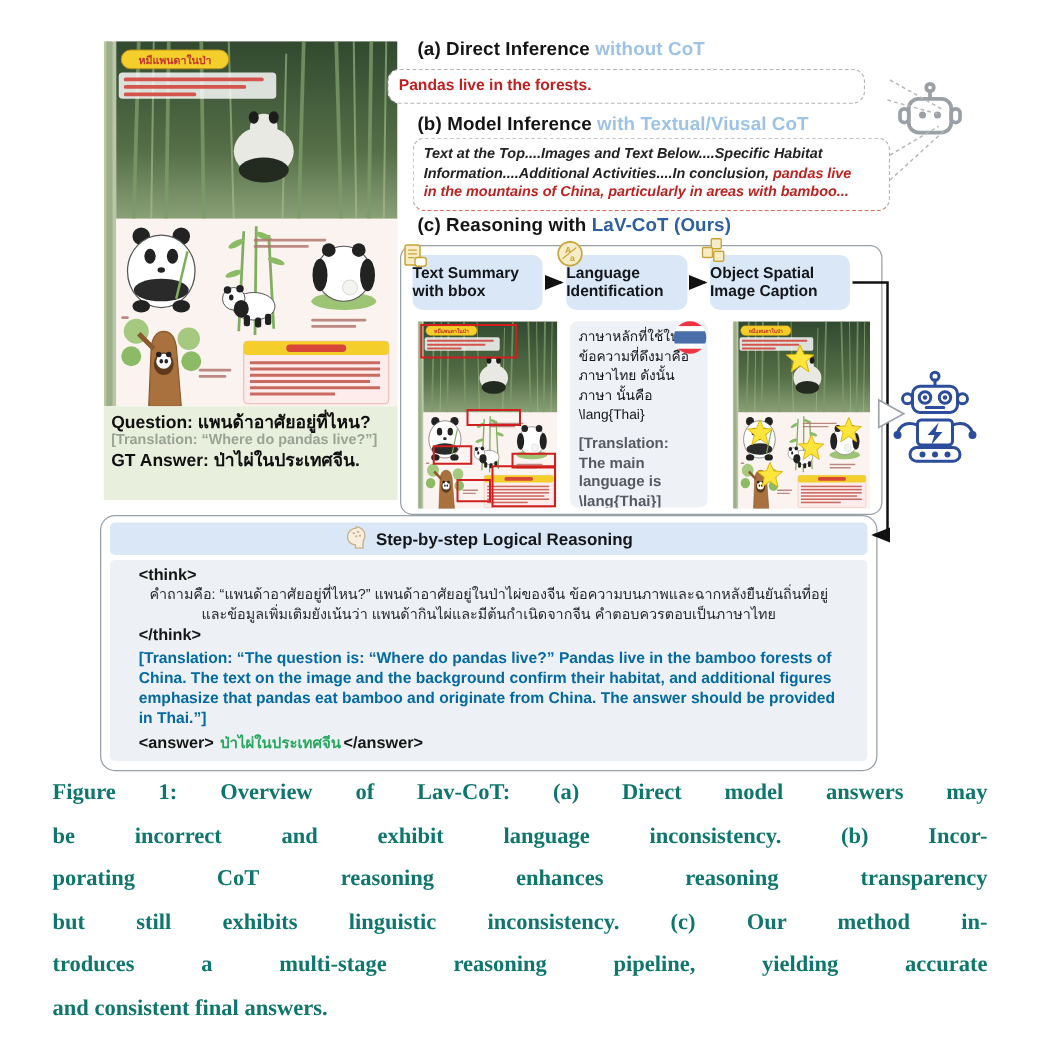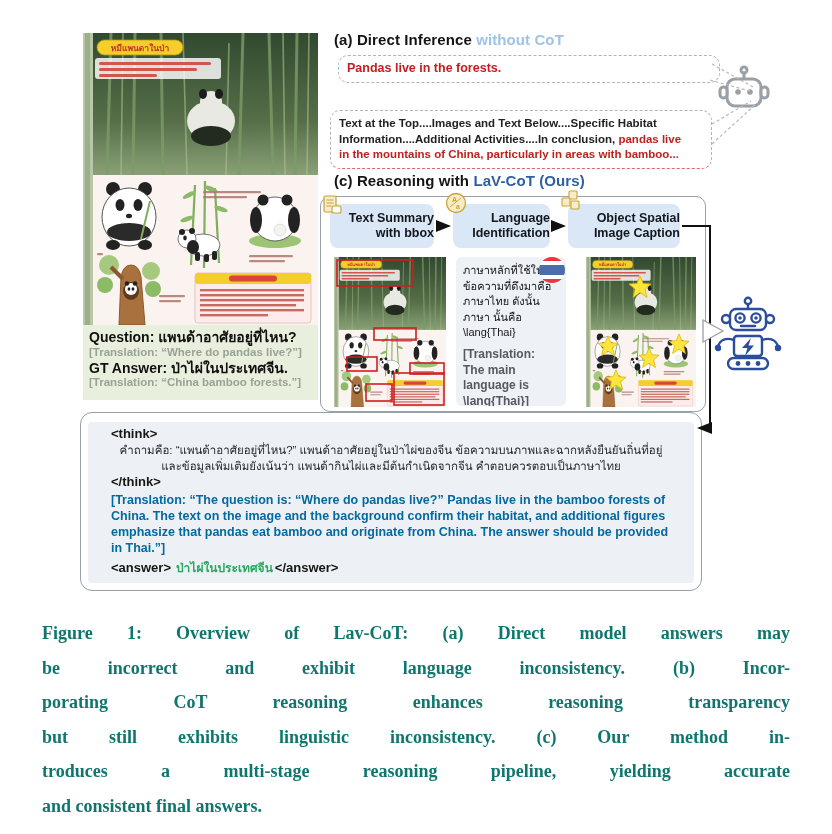--- a/index.html
+++ b/index.html
@@ -8,29 +8,29 @@
   .abs{position:absolute;}
 
   
   .fig-heading{font-size:15px;font-weight:bold;color:#141414;letter-spacing:.1px;white-space:nowrap;}
   .accent-light{color:var(--accent-light);}
   .accent-dark{color:var(--accent-dark);}
 
   
   .bubble{box-sizing:border-box;background:#fff;border:1.4px dashed #b3b3b3;border-radius:10px;
           padding:5px 8px;font-size:12.5px;font-weight:bold;line-height:1.25;}
-  .bubble-a{left:338px;top:55px;width:382px;color:var(--alert-red);}
-  .bubble-b{left:330px;top:110px;width:382px;border-bottom-color:#d66;font-size:11.5px;line-height:15.5px;color:#222;}
+  .bubble-a{left:310px;top:55px;width:382px;color:var(--alert-red);}
+  .bubble-b{left:330px;top:110px;width:382px;border-bottom-color:#d66;font-size:11.5px;line-height:15.5px;color:#222;font-style:italic;}
   .bubble-b .blk{color:#222;}
   .bubble-b .red{color:var(--alert-red);}
 
   
   .c-box{left:320px;top:196px;width:384px;height:214px;border:1.5px solid #98a0a8;border-radius:10px;background:#fff;}
   .stage{box-sizing:border-box;background:var(--panel-blue);border-radius:8px;display:flex;flex-direction:column;
-         justify-content:center;text-align:right;font-size:12.5px;font-weight:bold;color:#14161c;line-height:1.22;}
+         justify-content:center;text-align:left;font-size:12.5px;font-weight:bold;color:#14161c;line-height:1.22;}
 
   .thumb{display:block;}
   .lang-box{box-sizing:border-box;left:456px;top:257px;width:110px;height:149px;background:#eef1f6;border-radius:6px;
             padding:6px 7px;overflow:hidden;}
   .lang-thai{font-size:11px;line-height:1.42;color:#15161a;}
   .lang-trans{margin-top:6px;font-size:12px;line-height:1.3;font-weight:bold;color:#565a60;}
 
   
   .qa{box-sizing:border-box;left:83px;top:325px;width:235px;height:75px;background:var(--qa-green);padding:4px 6px 2px;}
   .q-line{font-size:14px;font-weight:bold;color:#101010;line-height:1.18;white-space:nowrap;}
@@ -190,26 +190,26 @@
     </defs>
   </svg>
 
   <svg class="abs thumb" style="left:83px;top:33px" width="235" height="292">
     <use href="#bookpage" width="235" height="292"></use>
   </svg>
   <div class="abs qa">
     <div class="q-line"><span>Question:</span> <span>แพนด้าอาศัยอยู่ที่ไหน?</span></div>
     <div class="q-trans">[Translation: “Where do pandas live?”]</div>
     <div class="q-line"><span>GT Answer:</span> <span>ป่าไผ่ในประเทศจีน.</span></div>
-    <div class="q-trans">[Translation: “China bamboo forests.”]</div>
   </div>
 
   <div class="abs fig-heading" style="left:334px;top:31px"><span>(a) Direct Inference </span><span class="accent-light">without CoT</span></div>
   <div class="abs bubble bubble-a">Pandas live in the forests.</div>
 
+  <div class="abs fig-heading" style="left:334px;top:91px"><span>(b) Model Inference </span><span class="accent-light">with Textual/Viusal CoT</span></div>
   <div class="abs bubble bubble-b">
     <div><span class="blk">Text at the Top....Images and Text Below....Specific Habitat</span><span class="red"></span></div>
     <div><span class="blk">Information....Additional Activities....In conclusion, </span><span class="red">pandas live</span></div>
     <div><span class="blk"></span><span class="red">in the mountains of China, particularly in areas with bamboo...</span></div>
   </div>
 
   <svg class="abs" style="left:718px;top:64px" width="52" height="54">
     <g stroke="#9aa0a6" stroke-width="3" fill="none" stroke-linecap="round">
       <circle cx="26" cy="6" r="3" fill="#fff"></circle>
         <line x1="26" y1="9" x2="26" y2="15"></line>
@@ -319,20 +319,30 @@
     </g>
     <circle cx="26" cy="22" r="1.8" fill="#2b4d9b"></circle>
       <circle cx="42" cy="22" r="1.8" fill="#2b4d9b"></circle>
     <path d="M37 42 L28 52 H33.5 L31 60 L40 49.5 H34.5 Z" fill="#2b4d9b"></path>
     <circle cx="24" cy="67.5" r="2.4" fill="#2b4d9b"></circle>
       <circle cx="34" cy="67.5" r="2.4" fill="#2b4d9b"></circle>
       <circle cx="44" cy="67.5" r="2.4" fill="#2b4d9b"></circle>
   </svg>
 
   <div class="abs step-box">
+    <div class="step-header">
+      <svg width="18" height="22">
+        <path d="M9 1.5 a7 7 0 0 1 7 7 c0 2.6-1.6 3.6-1.6 5.4 l0 4.6 h-6 v-2.6 c-3.6 0-6.4-2.8-6.4-6.4 a7 7 0 0 1 7-7 z" fill="#f7efdd" stroke="#c9b089" stroke-width="1.1"></path>
+        <circle cx="7" cy="6.5" r="0.9" fill="#c9b089"></circle>
+          <circle cx="10.5" cy="5.5" r="0.9" fill="#c9b089"></circle>
+        <circle cx="9" cy="9" r="0.9" fill="#c9b089"></circle>
+          <circle cx="12" cy="8.5" r="0.9" fill="#c9b089"></circle>
+      </svg>
+      <span>Step-by-step Logical Reasoning</span>
+    </div>
     <div class="step-body">
       <div class="tag">&lt;think&gt;</div>
       <div class="think-thai">คำถามคือ: “แพนด้าอาศัยอยู่ที่ไหน?” แพนด้าอาศัยอยู่ในป่าไผ่ของจีน ข้อความบนภาพและฉากหลังยืนยันถิ่นที่อยู่ และข้อมูลเพิ่มเติมยังเน้นว่า แพนด้ากินไผ่และมีต้นกำเนิดจากจีน คำตอบควรตอบเป็นภาษาไทย</div>
       <div class="tag">&lt;/think&gt;</div>
       <div class="trans-strong">[Translation: “The question is: “Where do pandas live?” Pandas live in the bamboo forests of China. The text on the image and the background confirm their habitat, and additional figures emphasize that pandas eat bamboo and originate from China. The answer should be provided in Thai.”]</div>
       <div>
         <span class="tag">&lt;answer&gt;</span><span class="answer-green">ป่าไผ่ในประเทศจีน</span><span class="tag">&lt;/answer&gt;</span>
       </div>
     </div>
   </div>

